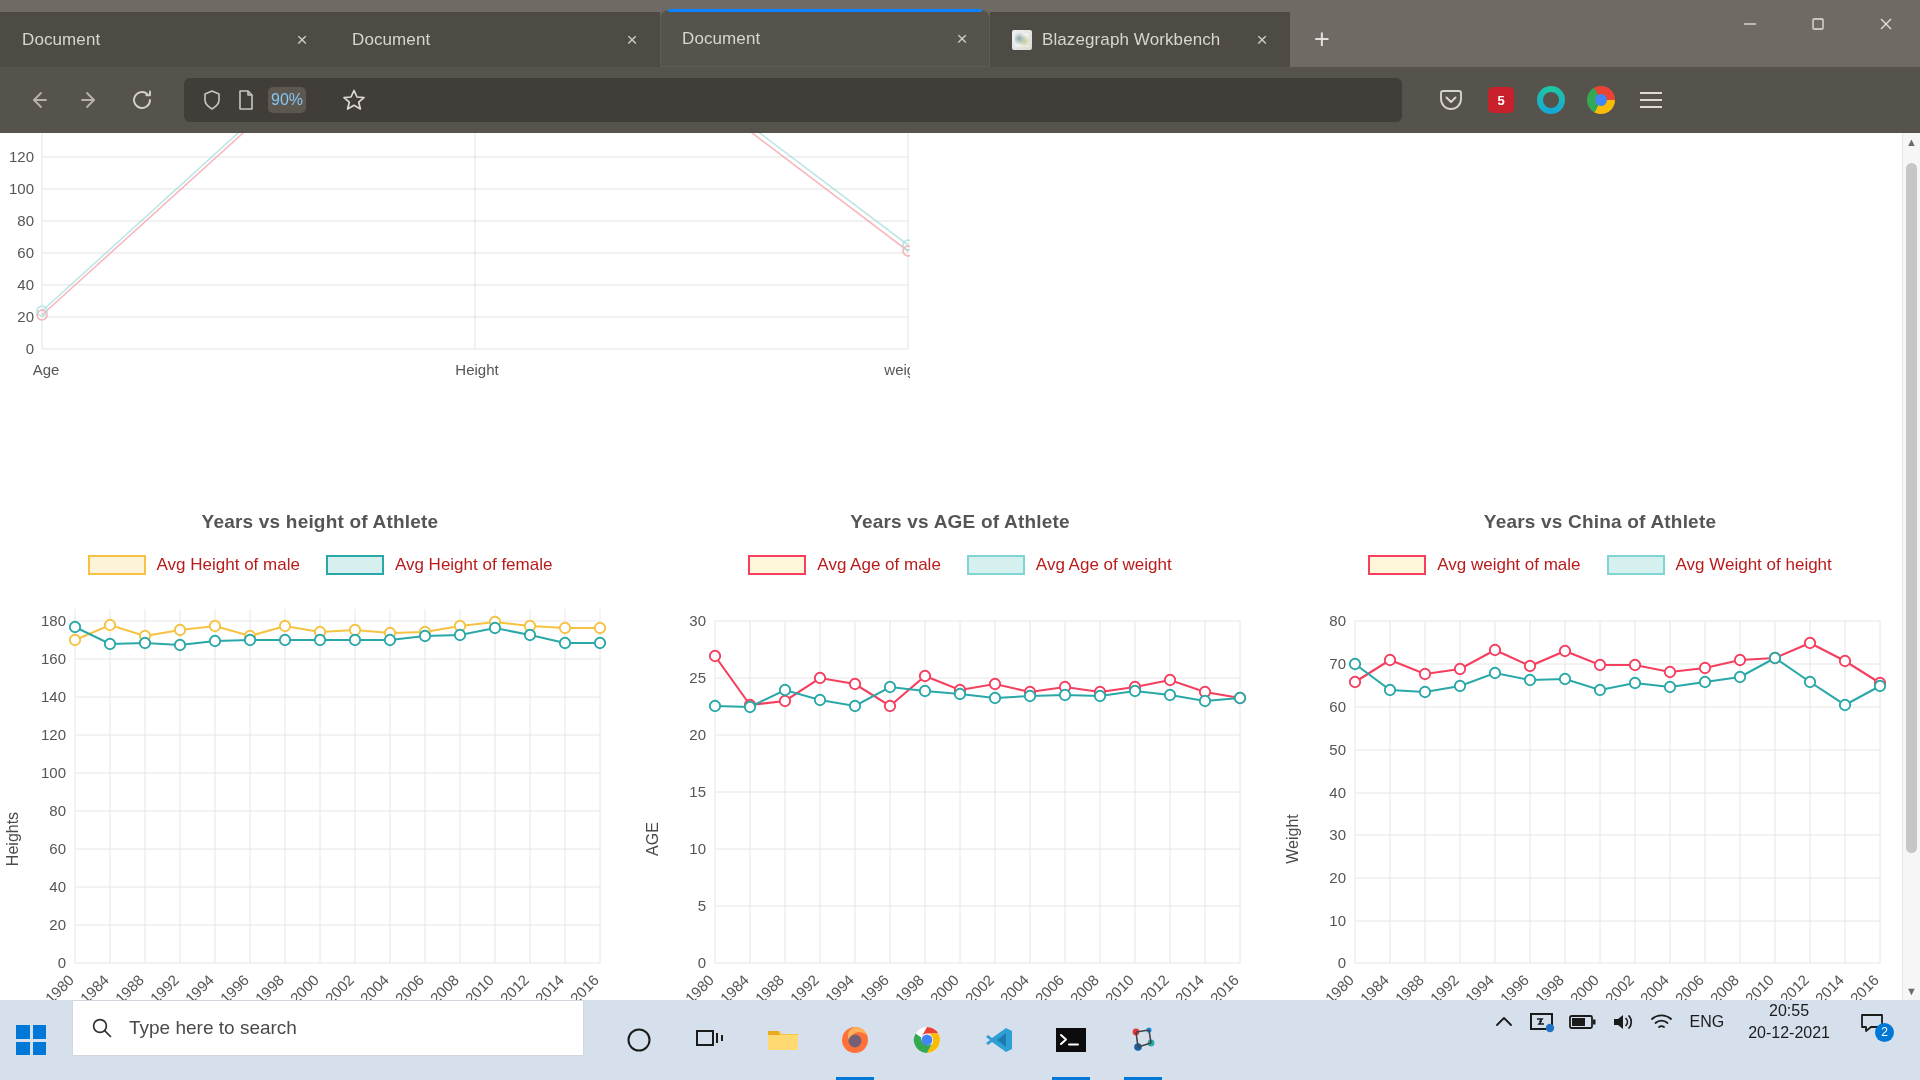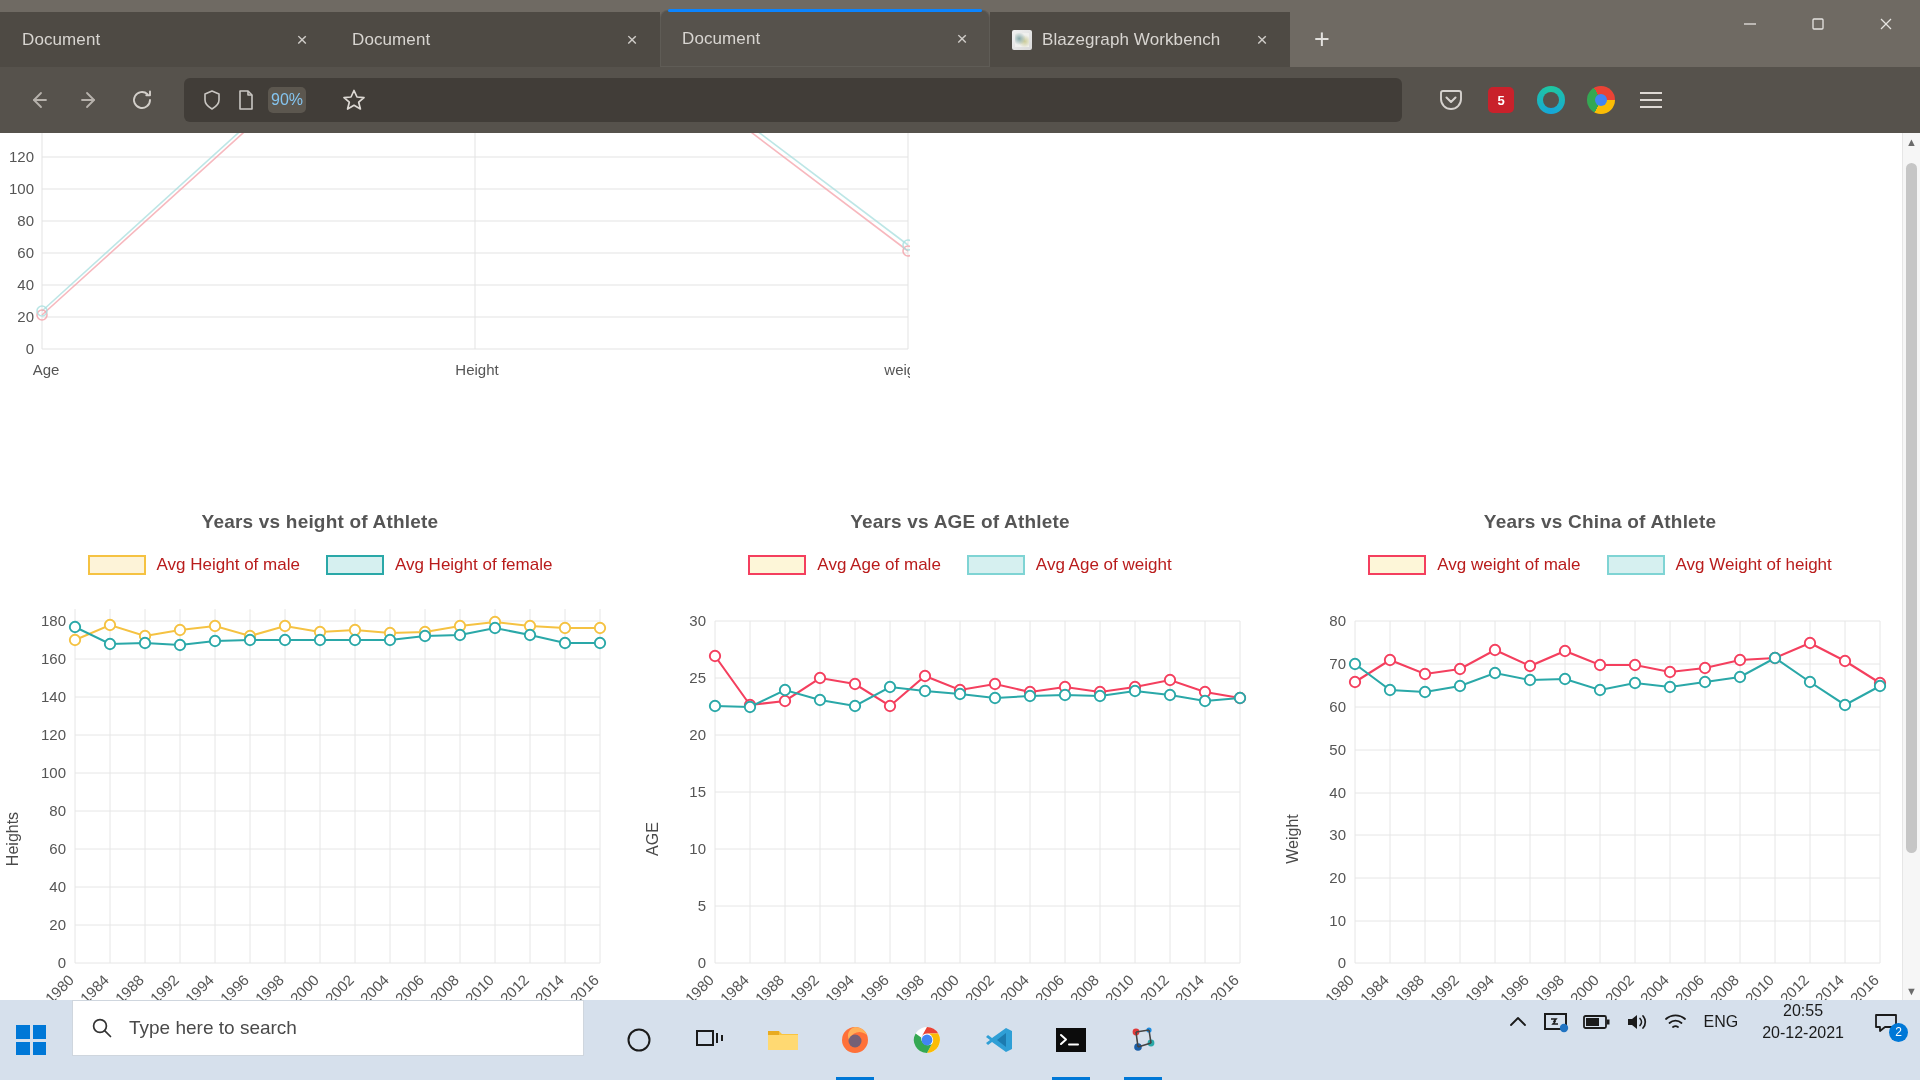--- a/index.html
+++ b/index.html
@@ -168,21 +168,21 @@
   .searchbox .mag { color: #333; font-size: 22px; }
   .searchbox .ph { color: #4a4a4a; font-size: 19px; }
   .tbicons { display: flex; align-items: center; gap: 10px; margin-left: 24px; }
   .tbicon {
     width: 62px; height: 80px; display: flex; align-items: center; justify-content: center;
     position: relative;
   }
   .tbicon.active::after {
     content: ""; position: absolute; bottom: 0; left: 12px; right: 12px; height: 3px; background: #0078d7;
   }
-  .tray { margin-left: auto; display: flex; align-items: center; gap: 14px; padding-right: 16px; }
+  .tray { margin-left: auto; display: flex; align-items: center; gap: 14px; padding-right: 30px; }
   .trayicon { color: #1b1b1b; display: flex; align-items: center; justify-content: center; }
   .clock { text-align: center; font-size: 16px; color: #1b1b1b; line-height: 1.35; padding: 0 10px; }
   .notif { position: relative; width: 36px; height: 36px; display:flex; align-items:center; justify-content:center; }
   .notif .cnt {
     position: absolute; right: -4px; bottom: -2px; background: #0078d7; color: #fff;
     font-size: 12px; border-radius: 50%; width: 19px; height: 19px;
     display: flex; align-items: center; justify-content: center;
   }
   .lang { font-size: 16px; color: #1b1b1b; }
 </style>

